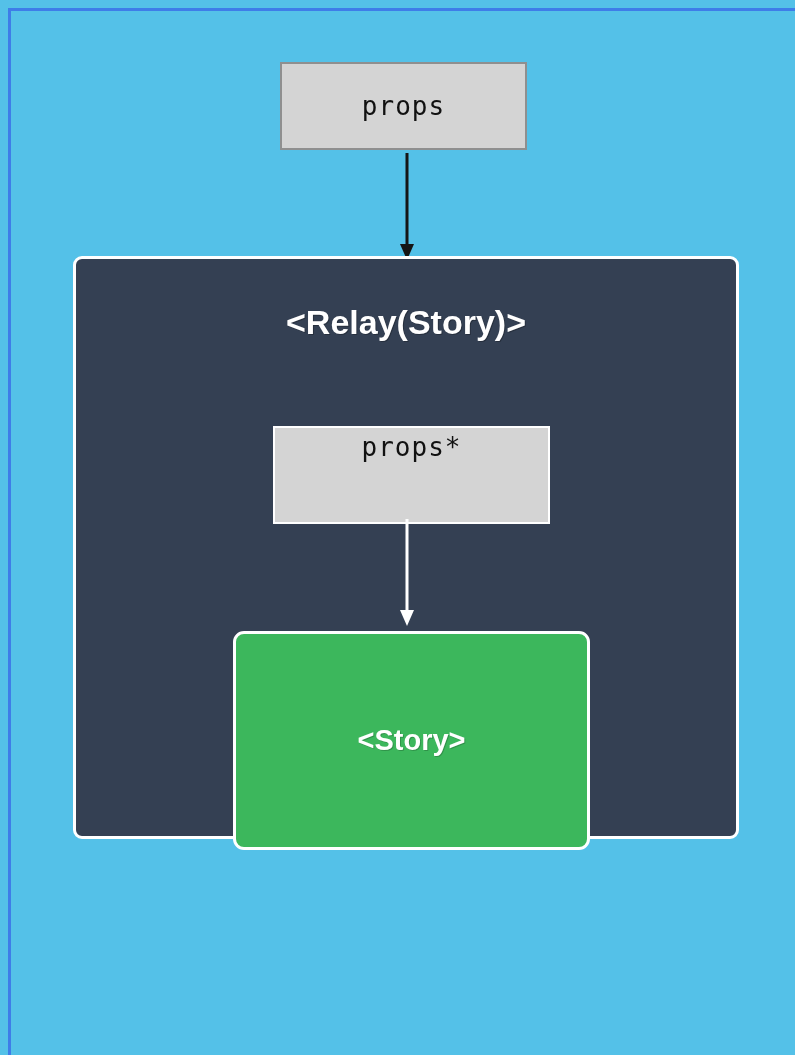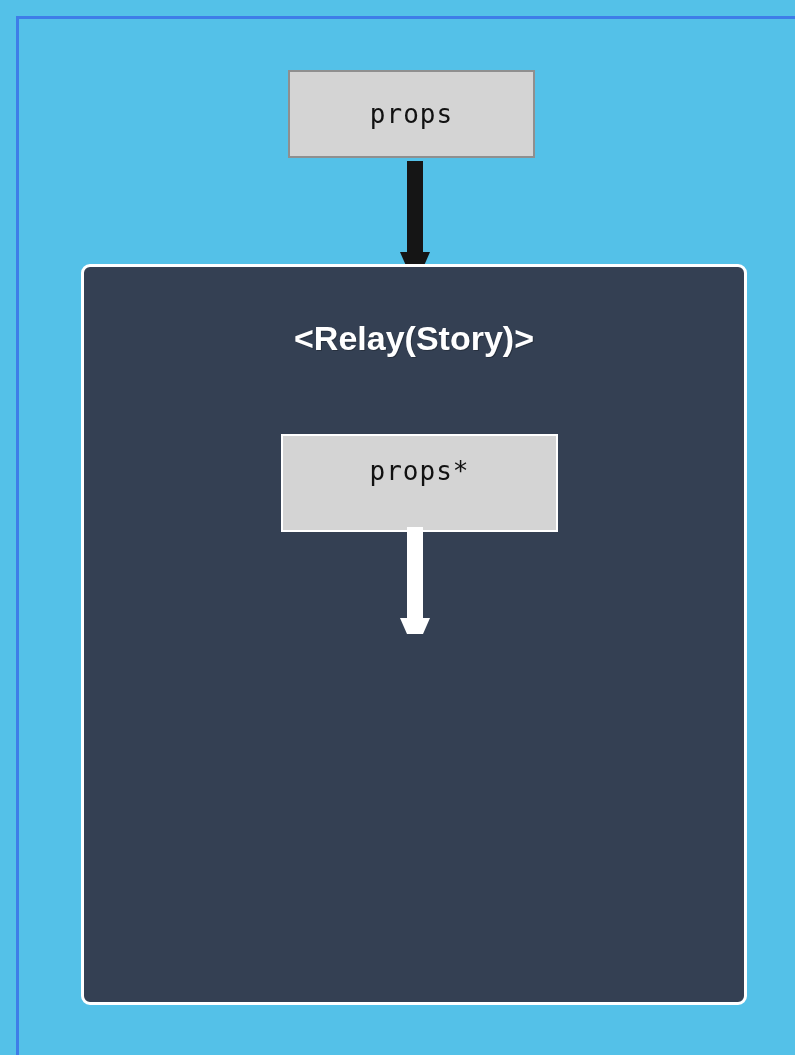--- a/index.html
+++ b/index.html
@@ -9,21 +9,21 @@
     --container-border: #ffffff;
     --box-fill: #d4d4d4;
     --box-border: #8f8f8f;
     --inner-box-border: #ffffff;
     --story-fill: #3cb75c;
     --arrow-dark: #151515;
     --arrow-light: #ffffff;
     --text-dark: #111111;
     --text-light: #ffffff;
   }
-  * { margin: 4px; padding: 8px; box-sizing: border-box; }
+  * { margin: 4px; padding: 0; box-sizing: border-box; }
   html, body { width: 795px; height: 1055px; }
   body {
     position: relative;
     width: 795px;
     height: 1055px;
     background: var(--bg);
     border: 3px solid var(--page-border);
     font-family: "Liberation Sans", sans-serif;
     overflow: hidden;
   }
@@ -57,21 +57,21 @@
   .arrow-black { left: 378px; top: 134px; height: 107px; }
   .arrow-black .line { height: 92px; background: var(--arrow-dark); }
   .arrow-black .head { top: 91px; border-top: 16px solid var(--arrow-dark); }
 
   .arrow-white { left: 378px; top: 500px; height: 107px; }
   .arrow-white .line { height: 92px; background: var(--arrow-light); }
   .arrow-white .head { top: 91px; border-top: 16px solid var(--arrow-light); }
 
   .relay-container {
     left: 58px; top: 241px;
-    width: 666px; height: 741px;
+    width: 666px; height: 583px;
     background: var(--container-fill);
     border: 3px solid var(--container-border);
     border-radius: 9px;
   }
   .relay-title {
     left: 0; right: 0; top: 40px;
     text-align: center;
     font-size: 34px;
     font-weight: bold;
     color: var(--text-light);
@@ -111,18 +111,21 @@
   <div class="head"></div>
 </div>
 
 <div class="abs relay-container">
   <div class="abs relay-title">&lt;Relay(Story)&gt;</div>
 
   <div class="abs inner-props-box">
     <span class="mono-label">props*</span>
   </div>
 
+  <div class="abs story-box">
+    <span class="story-label">&lt;Story&gt;</span>
+  </div>
 </div>
 
 <div class="abs arrow arrow-white">
   <div class="line"></div>
   <div class="head"></div>
 </div>
 
 </body></html>

